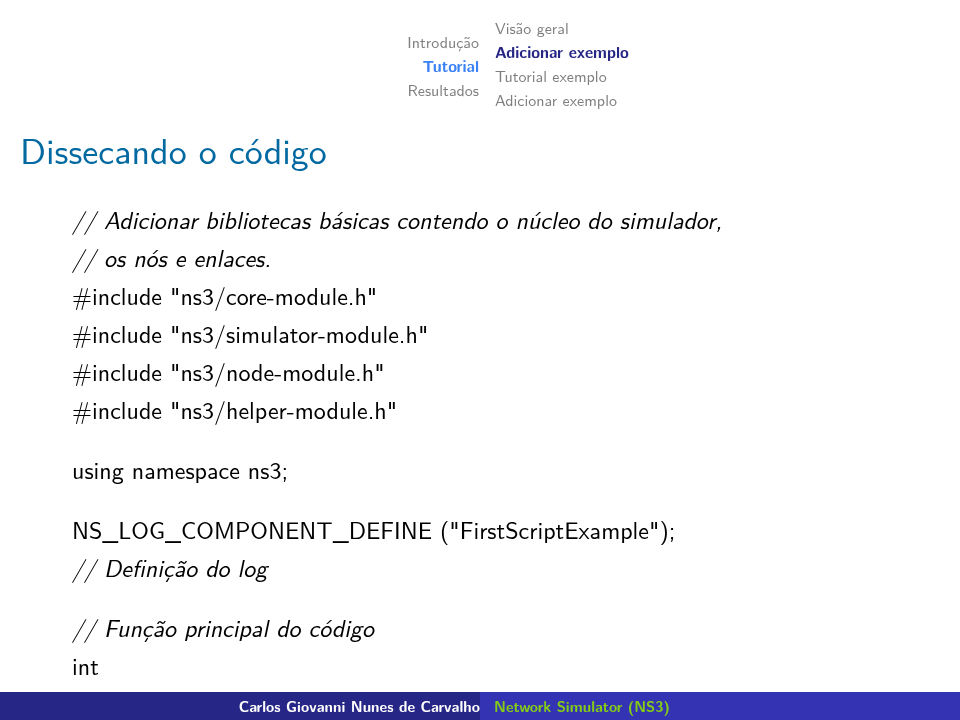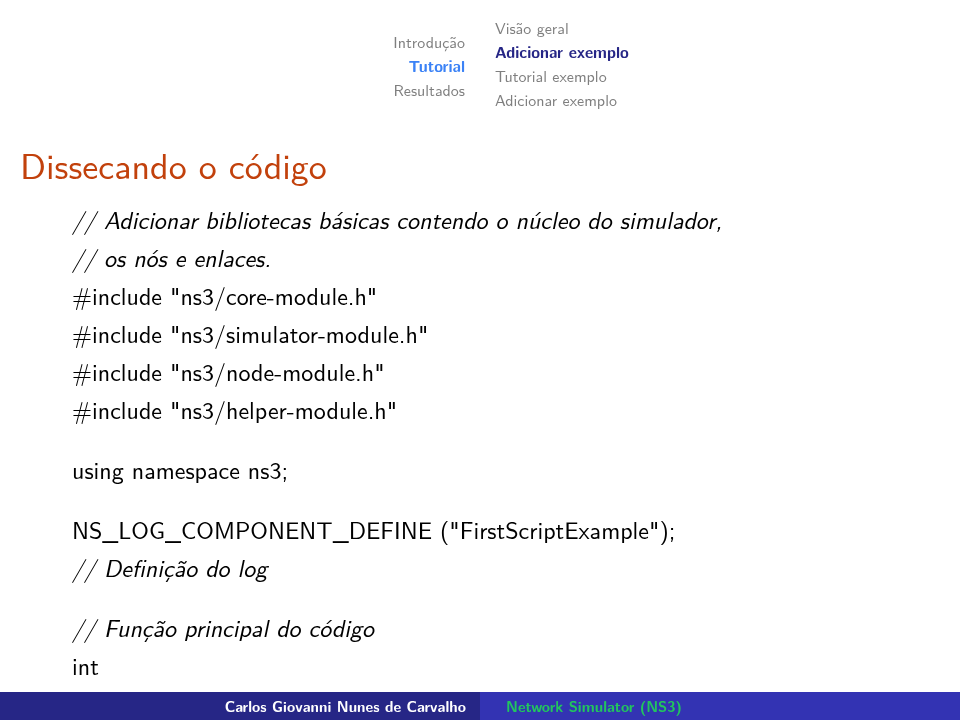--- a/index.html
+++ b/index.html
@@ -18,21 +18,21 @@
     box-sizing: border-box;
   }
   .header {
     position: relative;
     height: 144px;
     width: 100%;
   }
   .nav-left {
     position: absolute;
     top: 30px;
-    right: 495px;
+    right: 481px;
     text-align: right;
     font-size: 16px;
     line-height: 24px;
     color: #7f7f7f;
   }
   .nav-right {
     position: absolute;
     top: 16px;
     left: 495px;
     text-align: left;
@@ -48,23 +48,23 @@
     color: #3b82f6;
     font-weight: 700;
   }
   .nav-right .active-sub {
     color: #262686;
     font-weight: 600;
   }
   .title {
     position: absolute;
     left: 20px;
-    top: 137px;
+    top: 122px;
     font-size: 36px;
-    color: #c2410c;
+    color: #0369a1;
     font-weight: 400;
   }
   .body {
     position: absolute;
     left: 72px;
     top: 200px;
     right: 40px;
     font-size: 24px;
     line-height: 38px;
     color: #000;
@@ -79,31 +79,31 @@
     width: 960px;
     height: 28px;
     font-size: 15px;
     display: flex;
   }
   .footer .left {
     width: 50%;
     background: #262686;
     color: #fff;
     text-align: right;
-    padding-right: 14px;
+    padding-right: 0;
     line-height: 28px;
     box-sizing: border-box;
     font-weight: 700;
   }
   .footer .right {
     width: 50%;
     background: #3333b3;
-    color: #22c55e;
+    color: #84cc16;
     text-align: left;
-    padding-left: 26px;
+    padding-left: 14px;
     line-height: 28px;
     box-sizing: border-box;
     font-weight: 700;
   }
 </style>
 </head>
 <body>
 
 <div class="slide">
 

